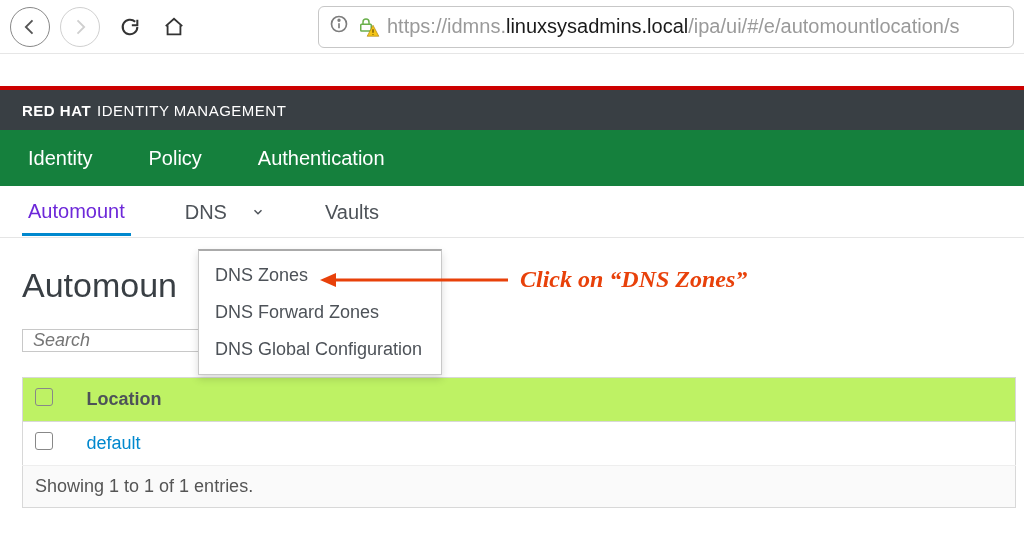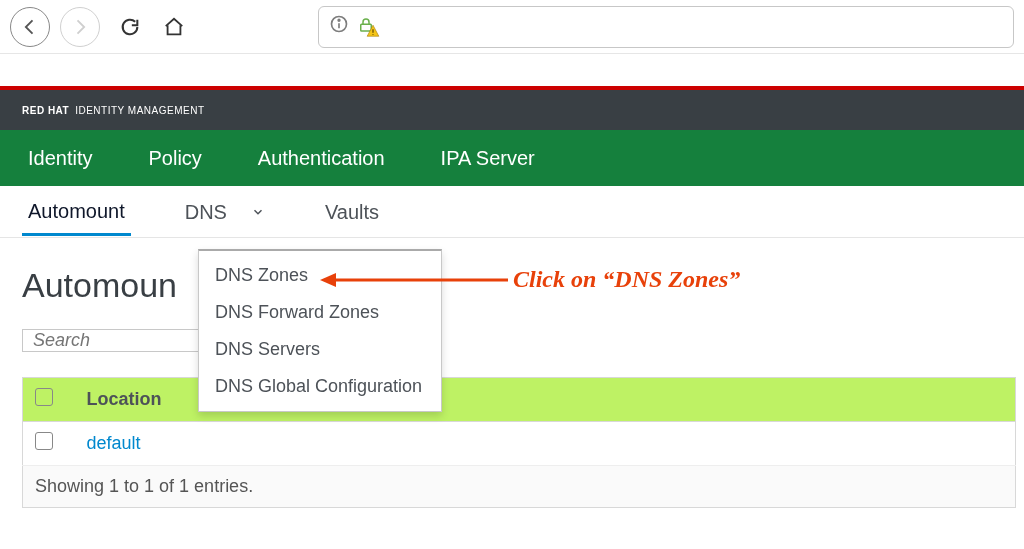--- a/index.html
+++ b/index.html
@@ -54,21 +54,21 @@
   .red-strip { height: 4px; background: #c00; margin-top: 32px; }
 
   
   .brand-bar {
     height: 40px;
     background: #393f44;
     color: #fff;
     display: flex;
     align-items: center;
     padding: 0 22px;
-    font-size: 10px;
+    font-size: 15px;
     letter-spacing: .5px;
   }
   .brand-bar .bold { font-weight: 700; margin-right: 6px; }
   .brand-bar .thin { font-weight: 300; }
 
   
   .primary-nav {
     height: 56px;
     background: #15803d;
     display: flex;
@@ -90,21 +90,21 @@
     display: flex;
     align-items: center;
     padding: 0 22px;
     gap: 48px;
     font-size: 20px;
     color: #4d5258;
     position: relative;
   }
   .sec-item { padding: 12px 6px 10px 6px; cursor: pointer; }
   .sec-item.active {
-    color: #0f172a;
+    color: #6d28d9;
     border-bottom: 3px solid #0088ce;
     font-weight: 400;
   }
   .sec-item.dns { display: flex; align-items: center; gap: 24px; }
 
   
   .dropdown {
     position: absolute;
     top: 63px;
     left: 198px;
@@ -119,21 +119,21 @@
   }
   .dd-item { padding: 8px 16px; color: #4d5258; cursor: pointer; }
 
   
   .annot {
     position: absolute;
     left: 320px;
     top: 266px;
     display: flex;
     align-items: center;
-    gap: 3px;
+    gap: 10px;
     z-index: 60;
   }
   .annot-text {
     color: #e8410a;
     font-style: italic;
     font-weight: 700;
     font-size: 24px;
     font-family: Georgia, "Times New Roman", serif;
   }
 
@@ -200,20 +200,23 @@
     <span class="lock-stack">
       <svg width="18" height="18" viewBox="0 0 24 24" fill="none" stroke="#6ab04c" stroke-width="2">
           <rect x="5" y="11" width="14" height="9" rx="1"></rect>
           <path d="M8 11V8a4 4 0 0 1 8 0v3"></path>
         </svg>
       <svg width="14" height="14" viewBox="0 0 24 24">
           <path d="M12 2 2 21h20L12 2z" fill="#f5c518" stroke="#a07500" stroke-width="1"></path>
           <line x1="12" y1="9" x2="12" y2="15" stroke="#5a4300" stroke-width="2"></line>
           <circle cx="12" cy="18" r="1" fill="#5a4300"></circle>
         </svg>
+    </span>
+    <span class="url">
+      <span>https://idmns.</span><span class="dark">linuxsysadmins.local</span><span>/ipa/ui/#/e/automountlocation/s</span>
     </span>
   </div>
 </div>
 
 <div class="red-strip"></div>
 
 <div class="brand-bar">
   <span class="bold">RED HAT</span>
   <span class="thin">IDENTITY MANAGEMENT</span>
 </div>
@@ -221,41 +224,37 @@
 <div class="primary-nav">
   <div class="pnav-item">
       <span>Identity</span>
     </div>
   <div class="pnav-item">
       <span>Policy</span>
     </div>
   <div class="pnav-item">
       <span>Authentication</span>
     </div>
-  <div class="pnav-item">
-      <span>IPA Server</span>
-    </div>
 </div>
 
 <div class="sec-nav">
   <div class="sec-item active"><span>Automount</span></div>
   <div class="sec-item dns">
     <span>DNS</span>
     <span>
       <svg width="14" height="14" viewBox="0 0 24 24" fill="none" stroke="#4d5258" stroke-width="2.5">
           <path d="M6 9l6 6 6-6"></path>
         </svg>
     </span>
   </div>
   <div class="sec-item"><span>Vaults</span></div>
 
   <div class="dropdown">
     <div class="dd-item"><span>DNS Zones</span></div>
     <div class="dd-item"><span>DNS Forward Zones</span></div>
-    <div class="dd-item"><span>DNS Servers</span></div>
     <div class="dd-item"><span>DNS Global Configuration</span></div>
   </div>
 </div>
 
 <div class="annot">
   <svg width="190" height="24" viewBox="0 0 190 24">
     <line x1="188" y1="12" x2="10" y2="12" stroke="#e8410a" stroke-width="3"></line>
     <polygon points="0,12 16,5 16,19" fill="#e8410a"></polygon>
   </svg>
   <span class="annot-text">Click on “DNS Zones”</span>

